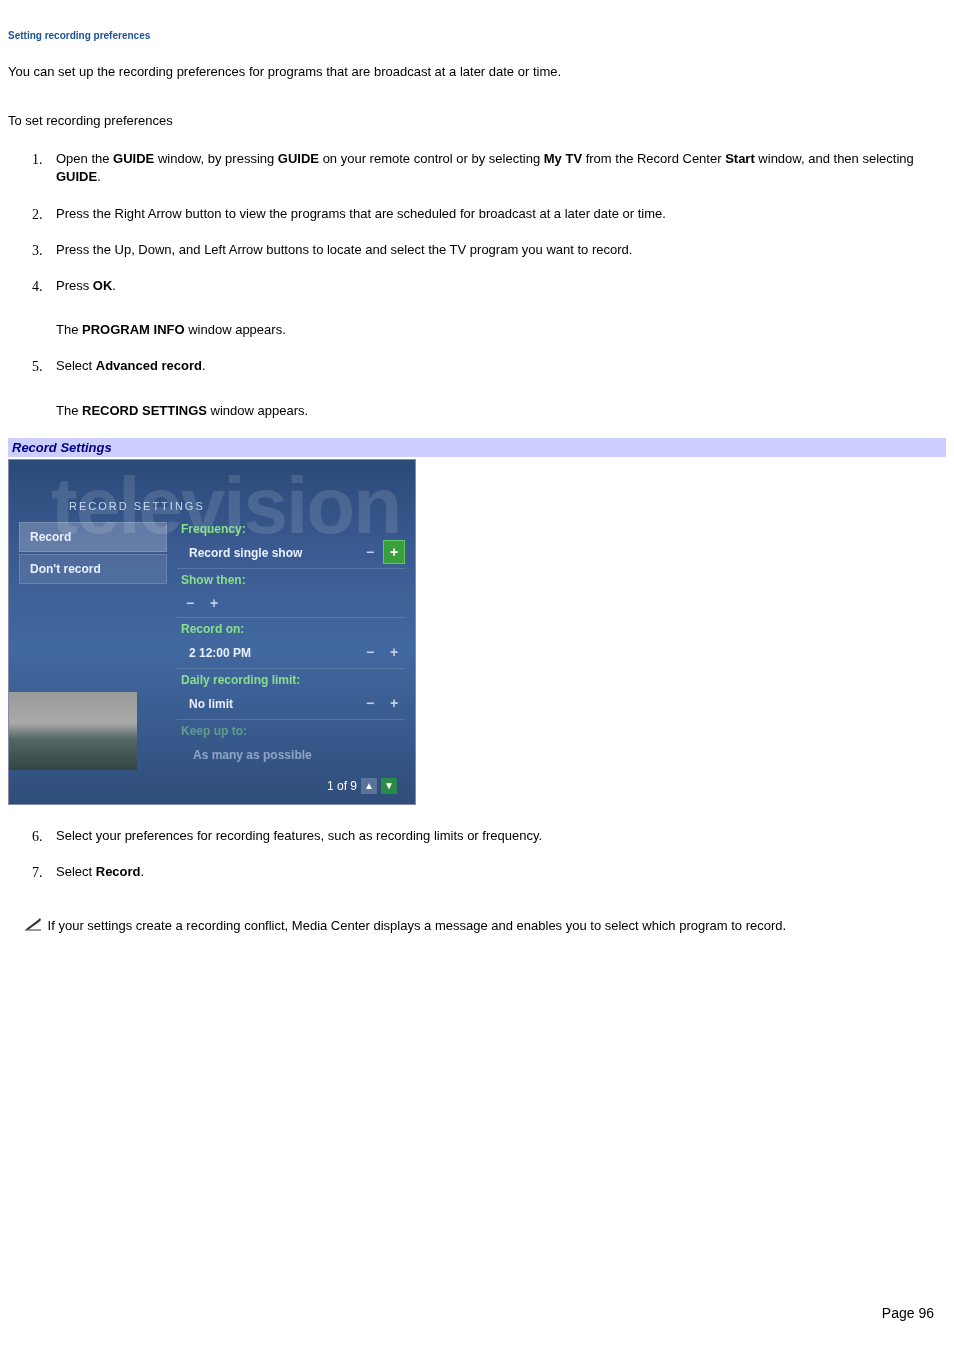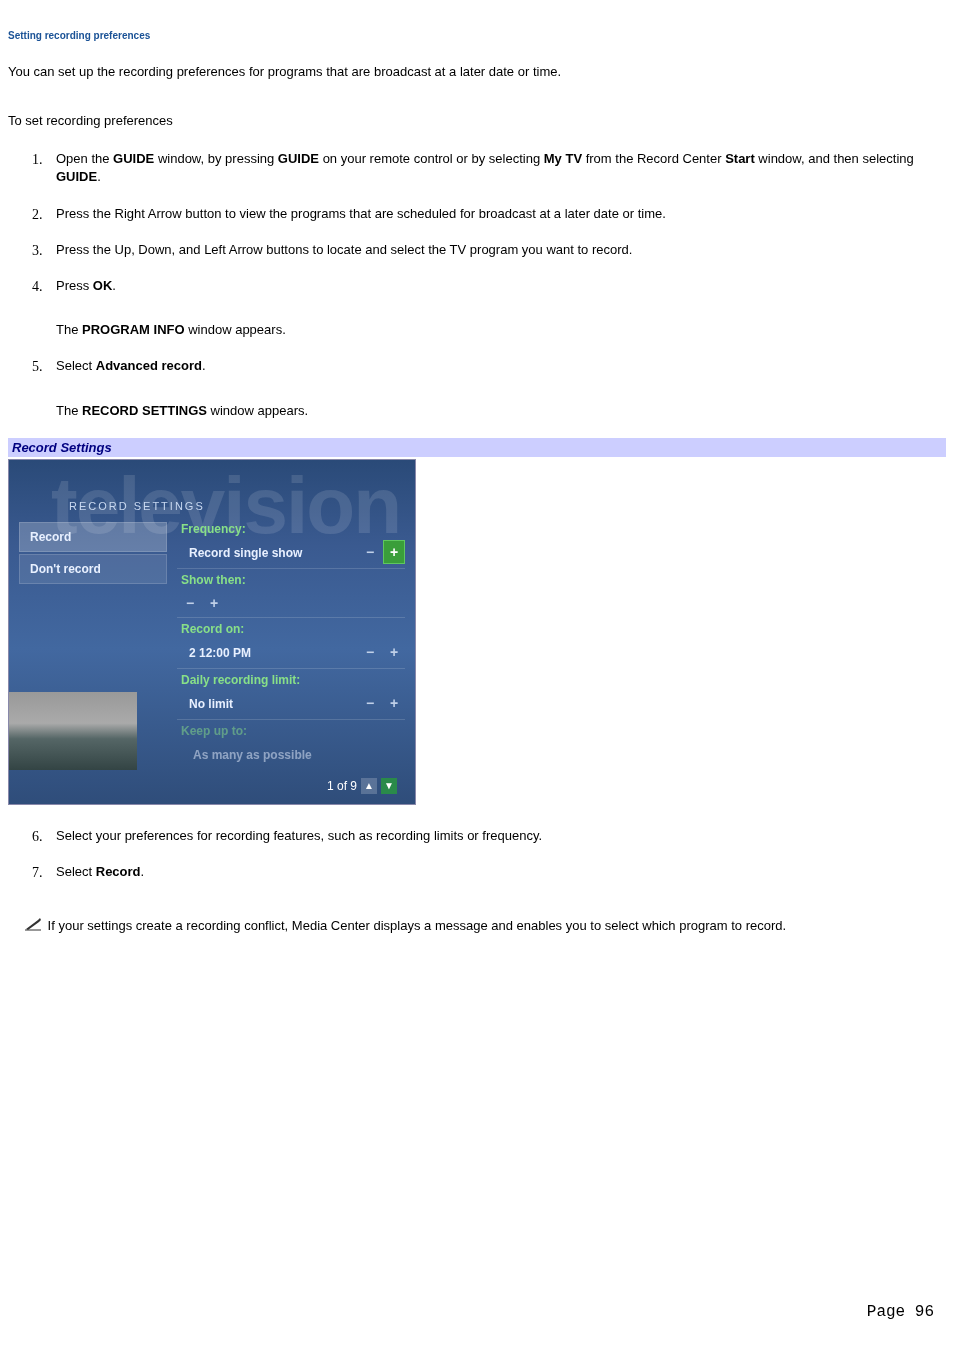--- a/index.html
+++ b/index.html
@@ -184,22 +184,22 @@
     .note-icon {
       display: inline-block;
       vertical-align: middle;
       margin-right: 2px;
       margin-left: 16px;
     }
     .page-num {
       position: absolute;
       bottom: 30px;
       right: 20px;
-      font-family: Liberation Mono, monospace;
-      font-size: 16px;
+      font-family: Liberation Sans, sans-serif;
+      font-size: 14px;
     }
   </style>
 </head>
 <body>
 
 <h2 class="page-title">Setting recording preferences</h2>
 
 <p class="intro">You can set up the recording preferences for programs that are broadcast at a later date or time.</p>
 
 <p class="sub-heading">To set recording preferences</p>

